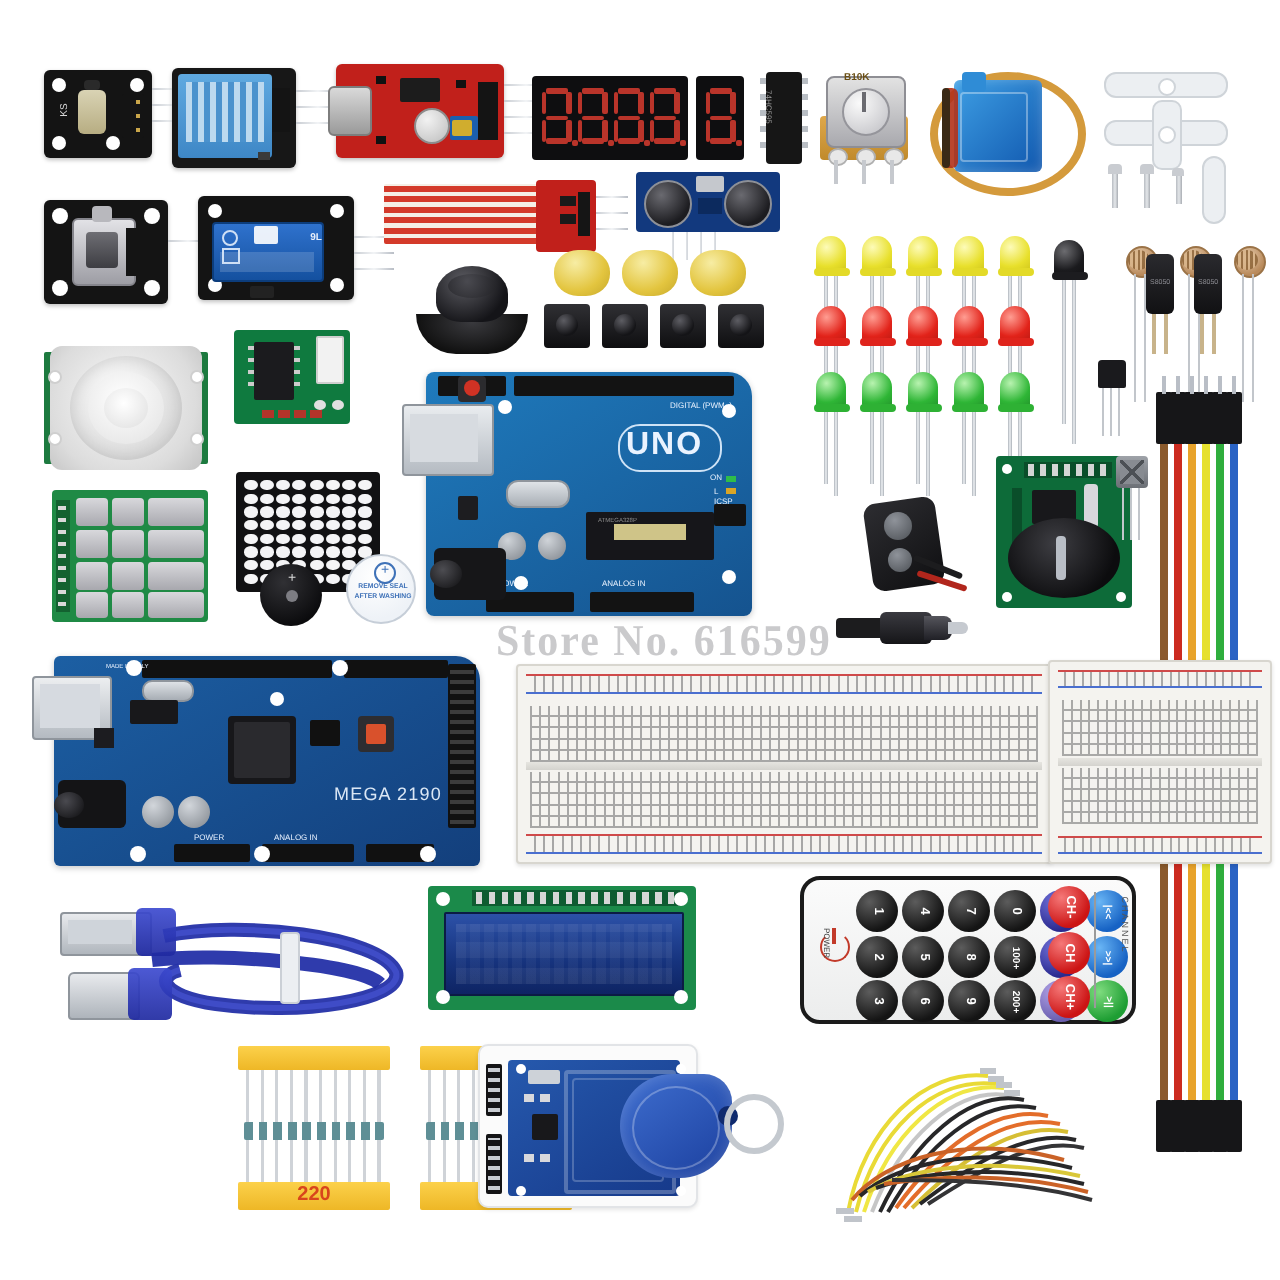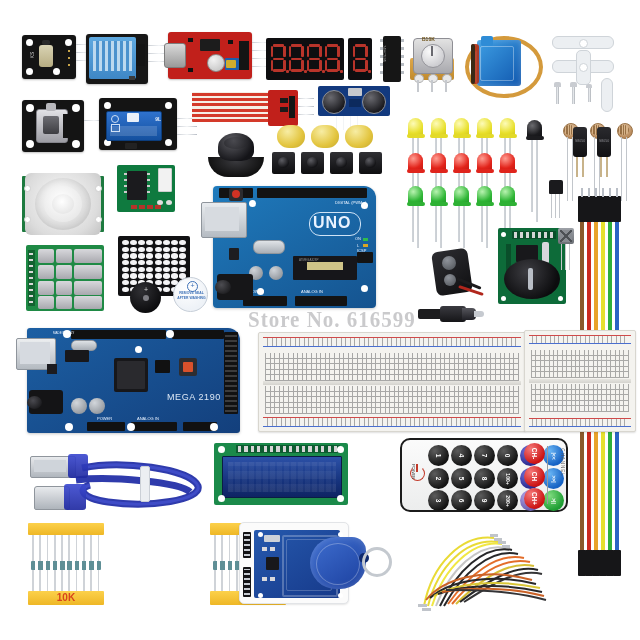--- a/index.html
+++ b/index.html
@@ -910,30 +910,30 @@
     <div class="rbtn rb-red" style="left:0px;top:26px;width:21px;height:21px;">
         <span class="rlabel">CH</span>
       </div>
     <div class="rbtn rb-red" style="left:0px;top:48px;width:21px;height:21px;">
         <span class="rlabel">CH+</span>
       </div>
     <div style="position:absolute;left:24px;top:20px;font-size:4.5px;color:#555;transform:rotate(90deg);letter-spacing:1px;">CHANNEL</div>
     <div style="position:absolute;left:23px;top:6px;width:1.2px;height:58px;background:#9a9a9a;"></div>
   </div>
 
-  <div class="abs" style="left:28px;top:523px;width:76px;height:82px;">
+
+  <div class="abs" style="left:119px;top:523px;width:76px;height:82px;">
     <div class="resband" style="position:absolute;left:0;top:0;width:76px;height:12px;"></div>
     <div class="resband" style="position:absolute;left:0;bottom:0;width:76px;height:14px;"></div>
-    <div class="reslabel" style="position:absolute;left:0;bottom:2px;width:76px;">10K</div>
+    <div class="reslabel" style="position:absolute;left:0;bottom:2px;width:76px;">220</div>
     <div style="position:absolute;left:4px;top:12px;right:4px;bottom:14px;background:
       repeating-linear-gradient(90deg,#cfd3d8 0 1.6px,transparent 1.6px 7.3px);"></div>
     <div style="position:absolute;left:3px;top:38px;right:3px;height:9px;background:
       repeating-linear-gradient(90deg,#5f8f96 0 4.4px,transparent 4.4px 7.3px);border-radius:1px;"></div>
   </div>
-
 
   <div class="abs" style="left:210px;top:523px;width:76px;height:82px;">
     <div class="resband" style="position:absolute;left:0;top:0;width:76px;height:12px;"></div>
     <div class="resband" style="position:absolute;left:0;bottom:0;width:76px;height:14px;"></div>
     <div class="reslabel" style="position:absolute;left:0;bottom:2px;width:76px;">1K</div>
     <div style="position:absolute;left:4px;top:12px;right:4px;bottom:14px;background:
       repeating-linear-gradient(90deg,#cfd3d8 0 1.6px,transparent 1.6px 7.3px);"></div>
     <div style="position:absolute;left:3px;top:38px;right:3px;height:9px;background:
       repeating-linear-gradient(90deg,#5f8f96 0 4.4px,transparent 4.4px 7.3px);border-radius:1px;"></div>
   </div>

